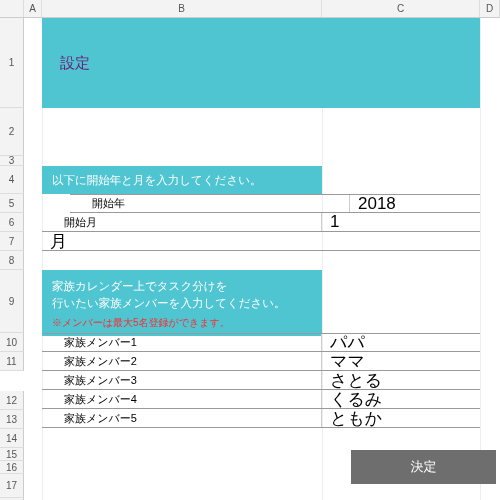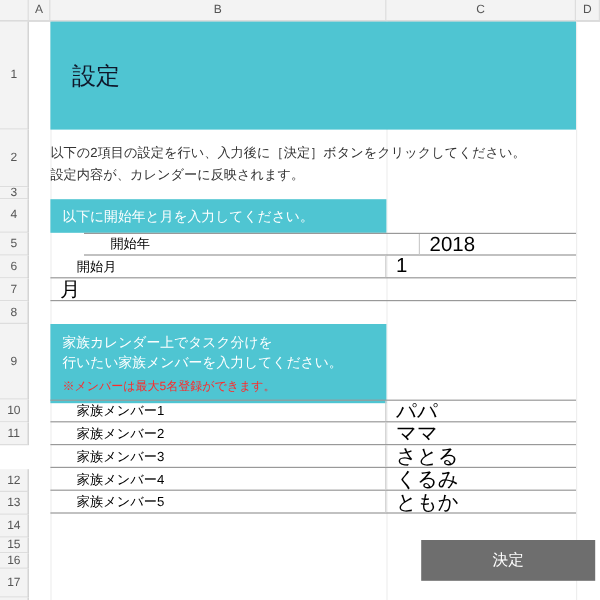--- a/index.html
+++ b/index.html
@@ -4,21 +4,21 @@
 <style>
 * { box-sizing: border-box; margin: 0; padding: 0; }
 body { font-family: "Meiryo", "Yu Gothic", sans-serif; font-size: 11px; background: #fff; width: 500px; height: 500px; overflow: hidden; }
 .sheet { position: relative; width: 500px; height: 500px; }
 .col-headers { display: flex; height: 18px; background: #f3f3f3; border-bottom: 1px solid #ccc; }
 .col-h { text-align: center; font-size: 10px; color: #555; border-right: 1px solid #ddd; line-height: 18px; }
 .row-headers { position: absolute; top: 18px; left: 0; width: 24px; }
 .row-h { height: 0; text-align: center; font-size: 10px; color: #555; background: #f3f3f3; border-right: 1px solid #ccc; border-bottom: 1px solid #ddd; display: flex; align-items: center; justify-content: center; }
 .grid { position: absolute; left: 24px; top: 18px; right: 0; bottom: 0; }
 .faint-col { position: absolute; top: 0; bottom: 0; border-right: 1px solid #eee; }
-.title-block { position: absolute; left: 18px; top: 0; width: 438px; height: 90px; background: #4fc5d2; color: #0f172a; display: flex; align-items: center; padding-left: 18px; font-size: 20px; }
+.title-block { position: absolute; left: 18px; top: 0; width: 438px; height: 90px; background: #4fc5d2; color: #701a75; display: flex; align-items: center; padding-left: 18px; font-size: 15px; }
 .intro { position: absolute; left: 18px; top: 102px; font-size: 11px; color: #333; line-height: 1.6; }
 .sec-hdr1 { position: absolute; left: 18px; top: 148px; width: 280px; height: 28px; background: #4fc5d2; color: #fff; font-size: 11.5px; display: flex; align-items: center; padding-left: 10px; }
 .tbl1 { position: absolute; left: 18px; top: 176px; width: 438px; }
 .tr { display: flex; height: 19px; border-bottom: 1px solid #999; }
 .tr .lab { width: 280px; padding-left: 22px; display: flex; align-items: center; font-size: 11px; border-right: 1px solid #ccc; }
 .tr .val { flex: 1; padding-left: 8px; display: flex; align-items: center; font-size: 17px; }
 .tbl1 .tr:first-child { border-top: 1px solid #999; margin-left: 28px; }
 .sec-hdr2 { position: absolute; left: 18px; top: 252px; width: 280px; background: #4fc5d2; color: #fff; font-size: 11.5px; padding: 8px 24px 6px 10px; line-height: 1.5; }
 .sec-hdr2 .note { color: #ff2a2a; font-size: 10px; display: block; margin-top: 2px; }
 .tbl2 { position: absolute; left: 18px; top: 315px; width: 438px; }
@@ -61,24 +61,20 @@
 
   <div class="grid">
     <div class="faint-col" style="left:18px"></div>
     <div class="faint-col" style="left:298px"></div>
     <div class="faint-col" style="left:456px"></div>
 
     <div class="title-block">
       <span>設定</span>
     </div>
 
-    <div class="intro">
-      <div>以下の2項目の設定を行い、入力後に［決定］ボタンをクリックしてください。</div>
-      <div>設定内容が、カレンダーに反映されます。</div>
-    </div>
 
     <div class="sec-hdr1">
       <span>以下に開始年と月を入力してください。</span>
     </div>
 
     <div class="tbl1" id="tbl1">
         <div class="tr">
           <div class="lab">開始年</div>
           <div class="val">2018</div>
         </div>

